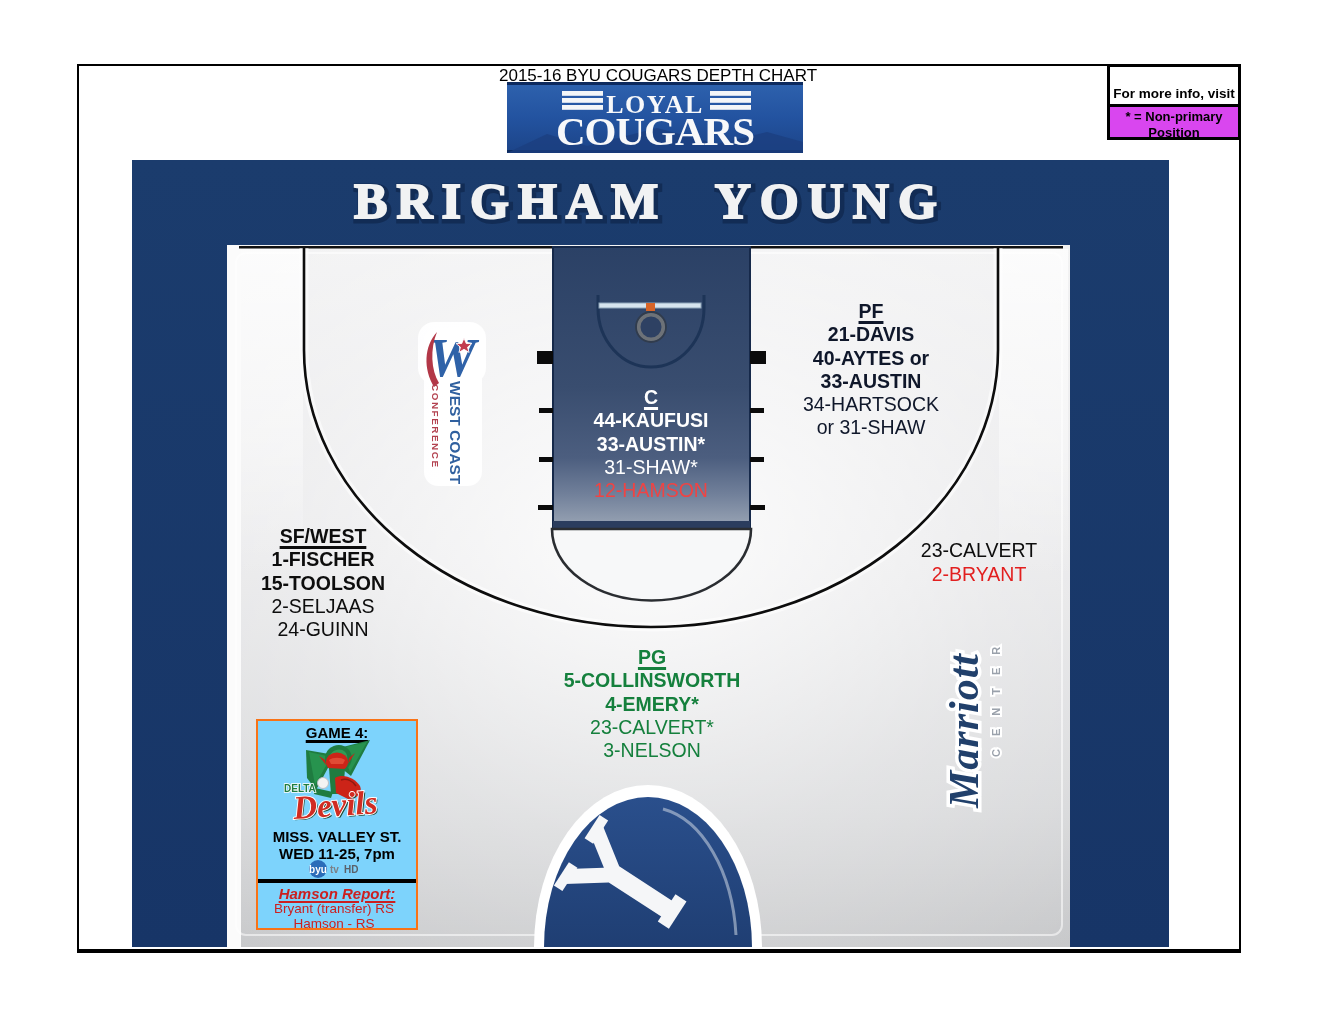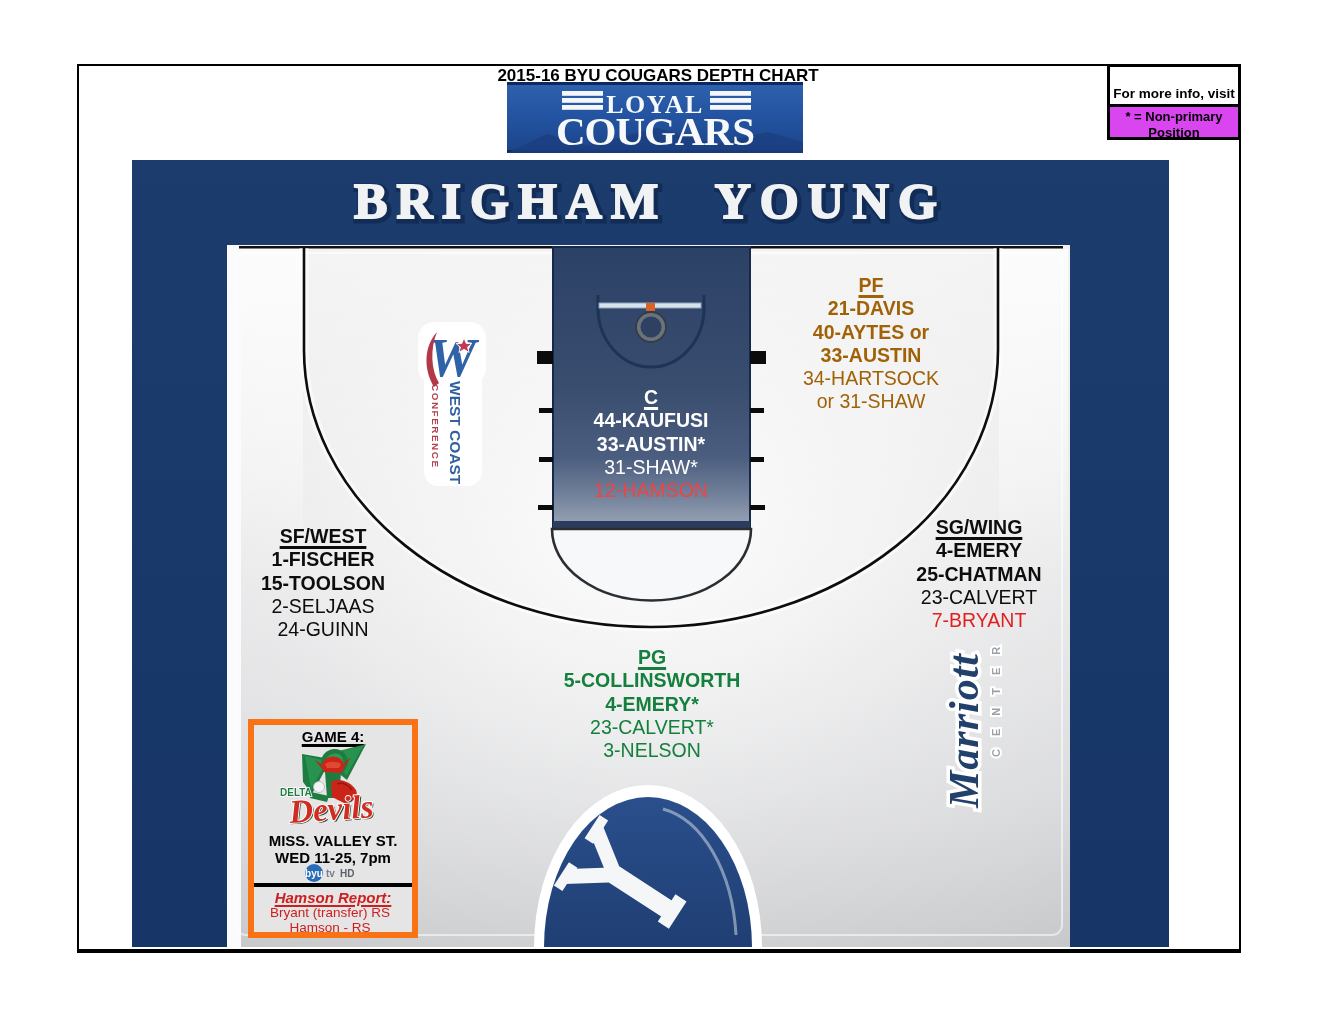--- a/index.html
+++ b/index.html
@@ -5,21 +5,21 @@
   html,body{margin:0;padding:0;background:#ffffff;}
   body{width:1320px;height:1020px;position:relative;font-family:"Liberation Sans",sans-serif;overflow:hidden;}
   .abs{position:absolute;}
   .ctr{text-align:center;}
 </style>
 </head>
 <body>
 
 <div class="abs" style="left:77px;top:64px;width:1160px;height:883px;border:2px solid #000;border-bottom-width:4px;"></div>
 
-<div class="abs ctr" style="left:408px;top:66px;width:500px;font-size:17px;font-weight:bold;color:#000;letter-spacing:0px;">2015-16 BYU COUGARS DEPTH CHART</div>
+<div class="abs ctr" style="left:408px;top:66px;width:500px;font-size:17px;font-weight:normal;color:#000;letter-spacing:0px;">2015-16 BYU COUGARS DEPTH CHART</div>
 
 <div class="abs" style="left:507px;top:82px;width:296px;height:83px;">
 <svg width="296" height="71" viewBox="0 0 296 71">
   <defs>
     <linearGradient id="bannerbg" x1="0" y1="0" x2="0" y2="1">
       <stop offset="0" stop-color="#2e62ae"></stop>
       <stop offset="0.5" stop-color="#2353a0"></stop>
       <stop offset="1" stop-color="#1c4488"></stop>
     </linearGradient>
   </defs>
@@ -158,21 +158,21 @@
     <text transform="translate(300,224) rotate(90)" font-family="Liberation Sans" font-size="9.8" font-weight="bold" fill="#b2404e" letter-spacing="1.6">CONFERENCE</text>
   </g>
 
   <g>
     <text transform="translate(846,648) rotate(-90)" font-family="Liberation Serif" font-size="42" font-weight="bold" font-style="italic" fill="#21406b" letter-spacing="1" style="paint-order:stroke;stroke:#ffffff;stroke-width:7px;">Marriott</text>
     <text transform="translate(868,597) rotate(-90)" font-family="Liberation Sans" font-size="11" font-weight="bold" fill="#9aa1ab" letter-spacing="13" style="paint-order:stroke;stroke:#ffffff;stroke-width:4px;">CENTER</text>
   </g>
 </svg>
 </div>
 
-<div class="abs ctr" style="left:771px;top:274px;width:200px;font-size:19.5px;line-height:23.3px;color:#a16207;">
+<div class="abs ctr" style="left:771px;top:300px;width:200px;font-size:19.5px;line-height:23.3px;color:#0f172a;">
 <b><span style="text-decoration:underline;text-decoration-thickness:3px;text-underline-offset:3px;">PF</span><br>
 21-DAVIS<br>
 40-AYTES or<br>
 33-AUSTIN</b><br>
 34-HARTSOCK<br>
 or 31-SHAW
 </div>
 
 <div class="abs ctr" style="left:551px;top:386px;width:200px;font-size:19.5px;line-height:23.3px;color:#ffffff;">
 <b><span style="text-decoration:underline;text-decoration-thickness:3px;text-underline-offset:3px;">C</span><br>
@@ -184,36 +184,34 @@
 
 <div class="abs ctr" style="left:223px;top:525px;width:200px;font-size:19.5px;line-height:23.3px;color:#0d0d0d;">
 <b><span style="text-decoration:underline;text-decoration-thickness:3px;text-underline-offset:3px;">SF/WEST</span><br>
 1-FISCHER<br>
 15-TOOLSON</b><br>
 2-SELJAAS<br>
 24-GUINN
 </div>
 
 <div class="abs ctr" style="left:879px;top:516px;width:200px;font-size:19.5px;line-height:23.3px;color:#0d0d0d;">
-<b><span style="text-decoration:underline;text-decoration-thickness:3px;text-underline-offset:3px;">SG/WING</span><br>
-4-EMERY<br>
-25-CHATMAN</b><br>
+<br>
 23-CALVERT<br>
-<span style="color:#e21f1f;">7-BRYANT</span>
+<span style="color:#e21f1f;">2-BRYANT</span>
 </div>
 
 <div class="abs ctr" style="left:552px;top:646px;width:200px;font-size:19.5px;line-height:23.3px;color:#15803d;">
 <b><span style="text-decoration:underline;text-decoration-thickness:3px;text-underline-offset:3px;">PG</span><br>
 5-COLLINSWORTH<br>
 4-EMERY*</b><br>
 23-CALVERT*<br>
 3-NELSON
 </div>
 
-<div class="abs" style="left:248px;top:719px;width:158px;height:207px;border:6px solid #f97316;background:#e5e5e5;">
+<div class="abs" style="left:256px;top:719px;width:158px;height:207px;border:2px solid #f97316;background:#7dd3fc;">
 
   <div class="abs ctr" style="left:0;top:3px;width:158px;font-size:15px;font-weight:bold;"><span style="text-decoration:underline;text-decoration-thickness:2.5px;text-underline-offset:2px;">GAME 4:</span></div>
 
   <div class="abs" style="left:21px;top:17px;width:114px;height:86px;">
     <svg width="114" height="86" viewBox="0 0 114 86">
 
       <path d="M 60 10 L 91 2 L 72 38 L 62 30 Z" fill="#1f7c40"></path>
       <path d="M 62 10 L 88 4 L 71 34 Z" fill="#27934e"></path>
 
       <path d="M 27 12 L 56 17 L 37 52 L 28 40 Z" fill="#1f7c40"></path>

